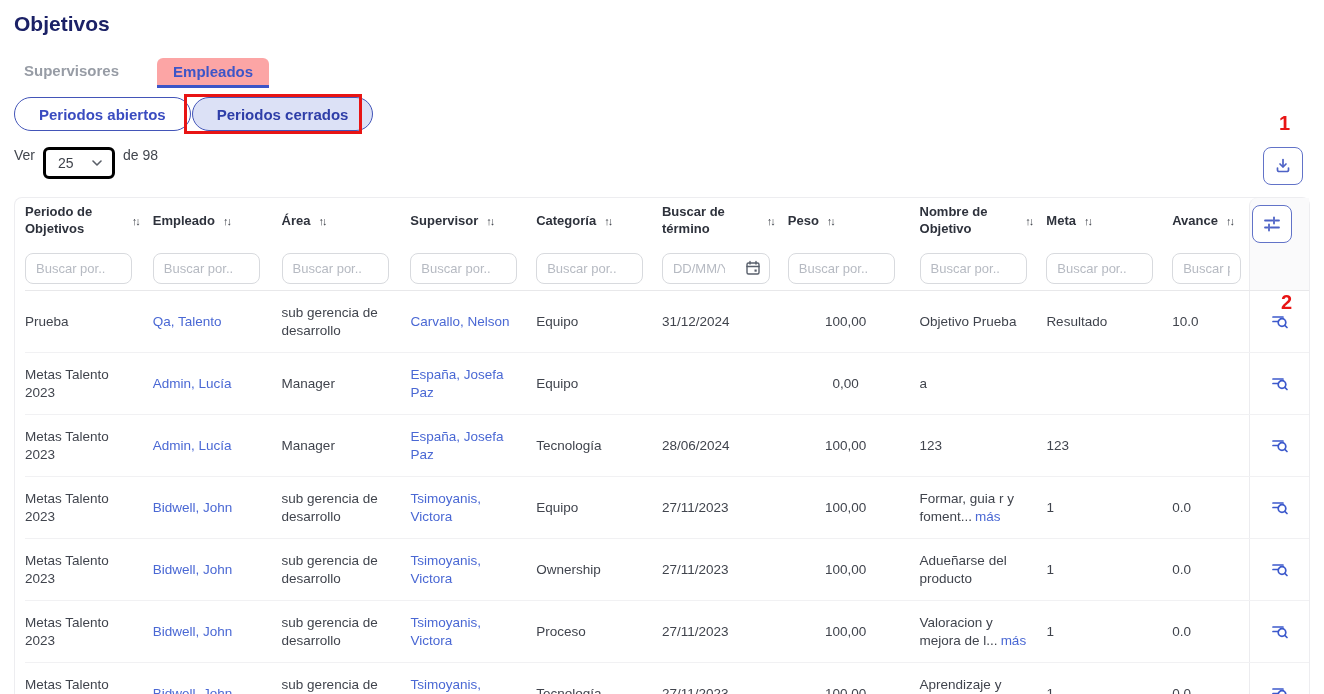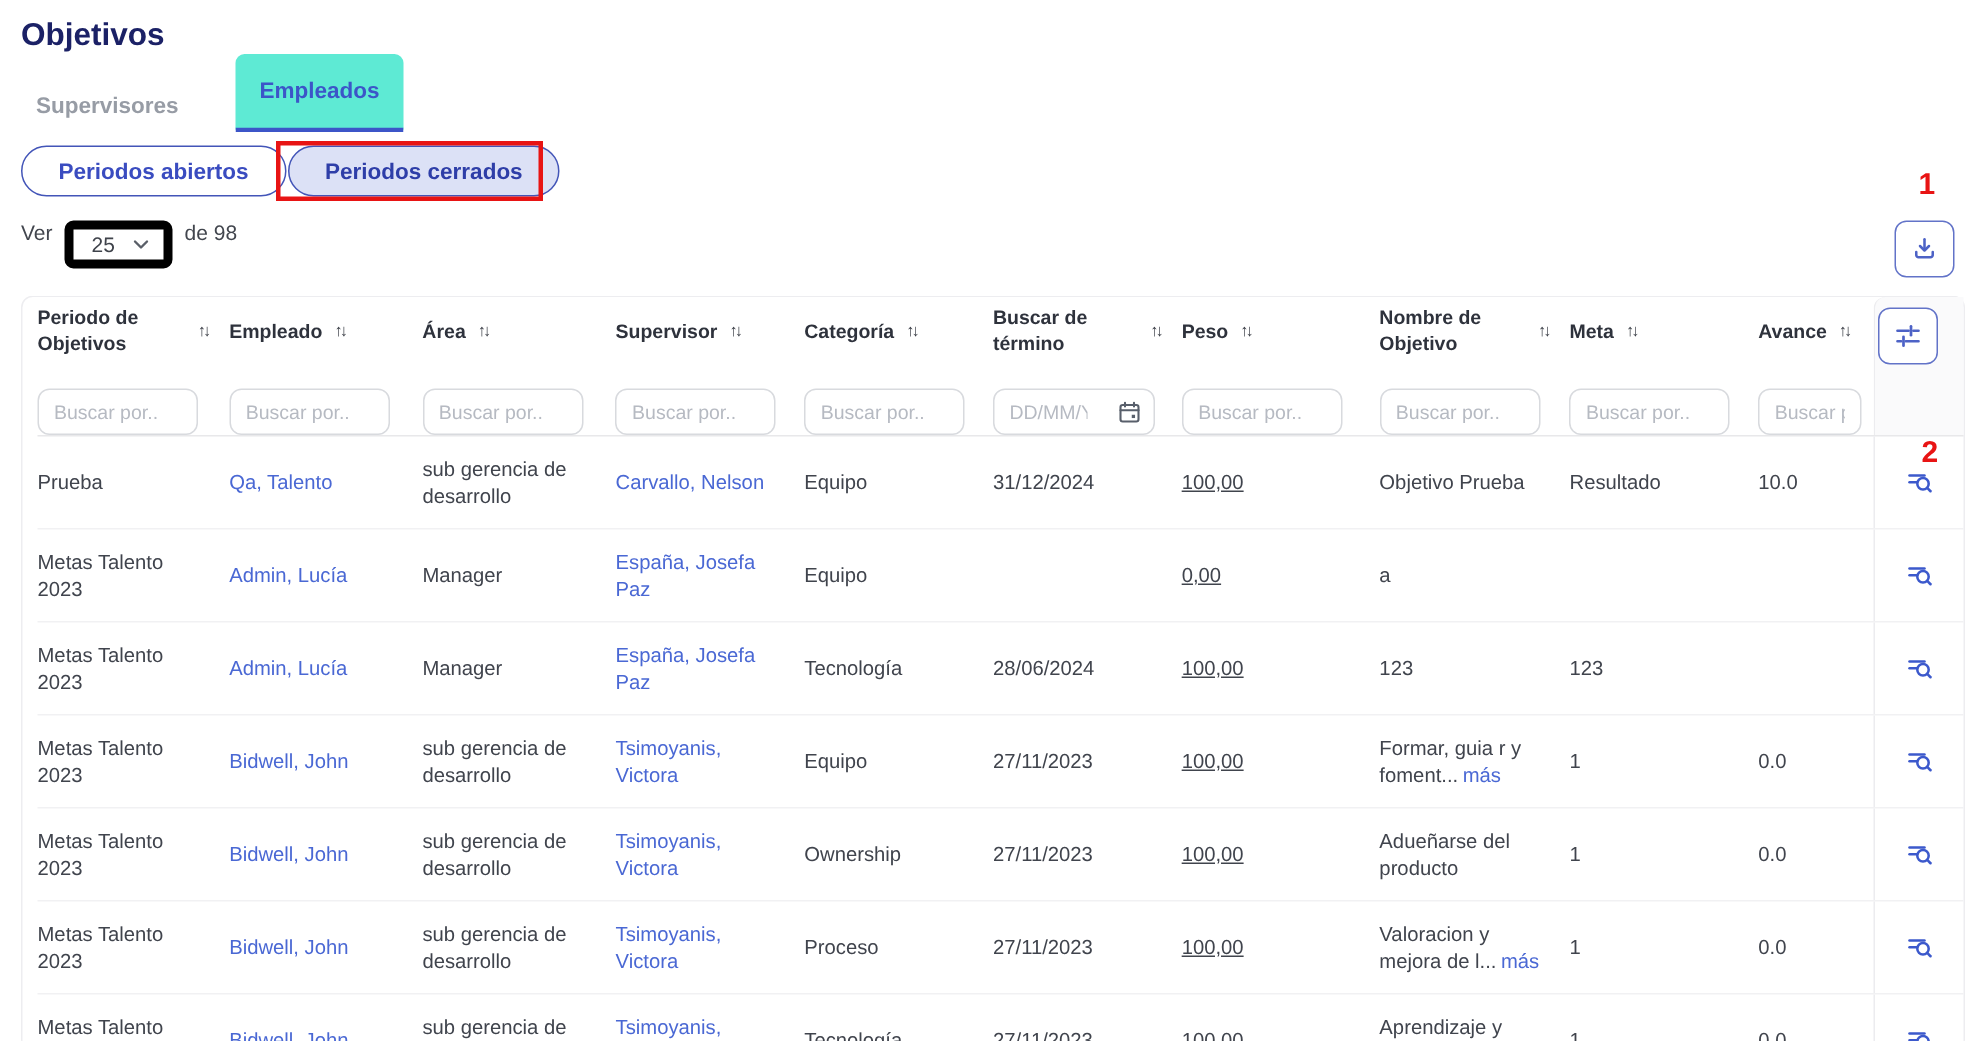--- a/index.html
+++ b/index.html
@@ -6,32 +6,32 @@
   html,body { background:#fff; }
   body { font-family:"Liberation Sans", sans-serif; }
   #screen { position:relative; width:1324px; height:694px; background:#fff; overflow:hidden;border-radius:15px; }
 
   
   .page-title { position:absolute; left:14px; top:12px; font-size:21px; font-weight:700; color:#1b2166; }
 
   .tabs { position:absolute; left:24px; top:50px; display:flex; align-items:flex-end; height:38px; }
   .tab { font-size:15px; font-weight:700; color:#979ca5; padding:9px 0; cursor:pointer; }
   .tab.inactive { margin-right:38px; }
-  .tab.active { color:#3c55c8; background:#5eead4; border-radius:6px 6px 0 0; padding:16px 16px; border-bottom:3px solid #3c55c8;margin-top:40px; }
+  .tab.active { color:#3c55c8; background:#fca5a5; border-radius:6px 6px 0 0; padding:5px 16px; border-bottom:3px solid #3c55c8;margin-top:40px; }
 
   .pill-group { position:absolute; left:14px; top:97px; height:34px; display:flex; }
   .pill { height:34px; border:1px solid #4355b8; border-radius:17px; background:#fff;
           color:#3a4cc0; font-size:15px; font-weight:600; display:flex; align-items:center;
           padding:0 24px; cursor:pointer; white-space:nowrap; }
   .pill.selected { background:#dce1f6; color:#2e3ea8; position:relative; z-index:2; margin-left:1px; }
   .annot-rect { position:absolute; left:184px; top:94px; width:178px; height:40px;
                 border:3px solid #e81414; z-index:3; pointer-events:none; }
 
   .view-row { position:absolute; left:14px; top:147px; height:32px; display:flex; align-items:flex-start; font-size:14px; color:#42464e; }
-  .page-size-select { margin:0 8px; width:72px; height:32px; border:6px solid #000000; border-radius:6px;
+  .page-size-select { margin:0 8px; width:72px; height:32px; border:3px solid #000000; border-radius:6px;
                       display:flex; align-items:center; justify-content:space-between; padding:0 10px 0 12px;
                       font-size:14px; color:#3f434b; cursor:pointer; background:#fff; }
   .chev { width:10px; height:6px; }
 
   .annot-num { position:absolute; color:#e81414; font-size:20px; font-weight:700; z-index:5; }
   #marker1 { left:1279px; top:112px; }
   #marker2 { left:1281px; top:291px; }
 
   .icon-btn { position:absolute; width:40px; height:38px; border:1px solid #6273c8; border-radius:8px;
               background:#fff; display:flex; align-items:center; justify-content:center; cursor:pointer; }
@@ -43,35 +43,35 @@
            padding-left:10px; background:#fff; }
   .c0{width:128px} .c1{width:129px} .c2{width:129px} .c3{width:126px} .c4{width:126px}
   .c5{width:126px} .c6{width:132px} .c7{width:127px} .c8{width:126px} .c9{width:77px} .c10{width:60px}
 
   .thead { display:flex; align-items:stretch; border-bottom:1px solid #e8e8ea; }
   .th { padding-right:14px; }
   .th.c10 { padding-right:0; border-left:1px solid #ececef; background:#fafafb; border-radius:8px 0 0 0; position:relative; }
   .th-top { height:46px; display:flex; align-items:center; }
   .th-label { font-size:13px; font-weight:700; color:#2e323c; line-height:1.3; }
   .sort { font-size:11px; font-weight:700; color:#3a3e46; letter-spacing:-2px; margin-left:8px; white-space:nowrap; cursor:pointer; }
-  .th-filter { height:46px; display:flex; align-items:flex-end; padding-top:2px; }
+  .th-filter { height:46px; display:flex; align-items:center; padding-top:2px; }
   .th-filter input { height:31px; border:1px solid #d8dade; border-radius:8px; padding:0 10px;
                      font-size:13px; color:#3f434b; width:107px; outline:none; font-family:inherit; }
   .th-filter input::placeholder { color:#b6bac2; }
   .c9 .th-filter input { width:69px; }
   .datebox { height:31px; width:108px; border:1px solid #d8dade; border-radius:8px; display:flex;
              align-items:center; justify-content:space-between; padding:0 8px 0 10px; cursor:pointer; background:#fff; }
   .date-ph { font-size:13px; color:#b6bac2; width:52px; overflow:hidden; white-space:nowrap; }
 
   #filter-columns-btn { position:static; margin:7px 0 0 2px; }
 
   .tbody .tr { display:flex; align-items:stretch; height:62px; border-bottom:1px solid #f1f1f3; }
   .tbody .tr:last-child { border-bottom:none; }
   .td { display:flex; align-items:center; padding-right:14px; font-size:13.5px; color:#40444d; line-height:1.3; }
-  .td.num { justify-content:flex-start; padding-right:16px;text-decoration:underline; }
+  .td.num { justify-content:center; padding-right:16px; }
   .td.c10 { padding-right:0; border-left:1px solid #ececef; justify-content:center; }
   .cell-link { color:#4a68d4; text-decoration:none; cursor:pointer; }
   .more { color:#4a68d4; text-decoration:none; cursor:pointer; margin-left:3px; }
   .more:empty { display:none; }
   .row-action { width:28px; height:28px; border:none; background:transparent; cursor:pointer;
                 display:flex; align-items:center; justify-content:center; padding:0; }
   svg { display:block; }
 </style>
 </head>
 <body>

